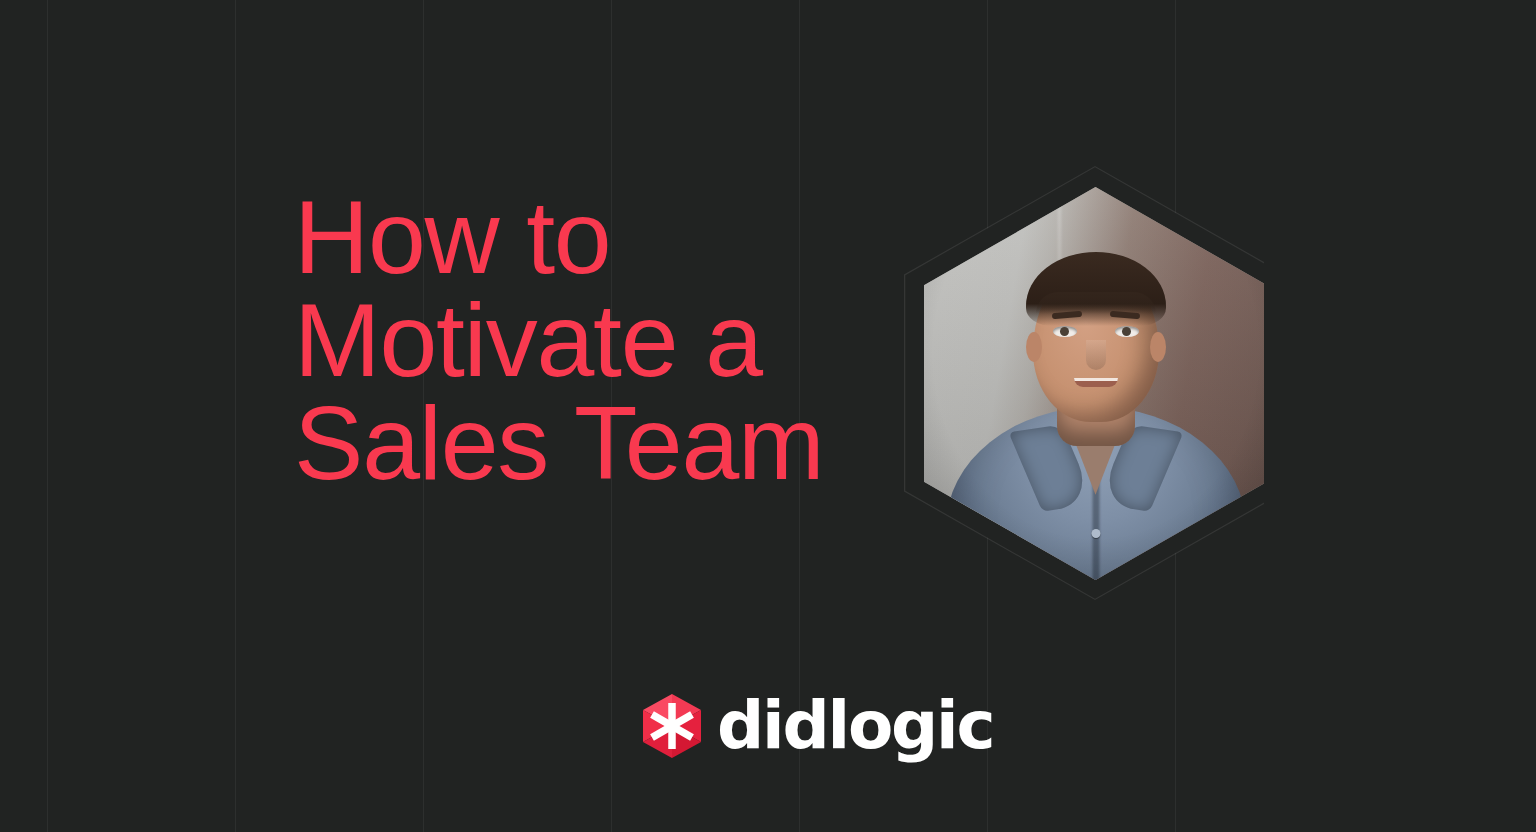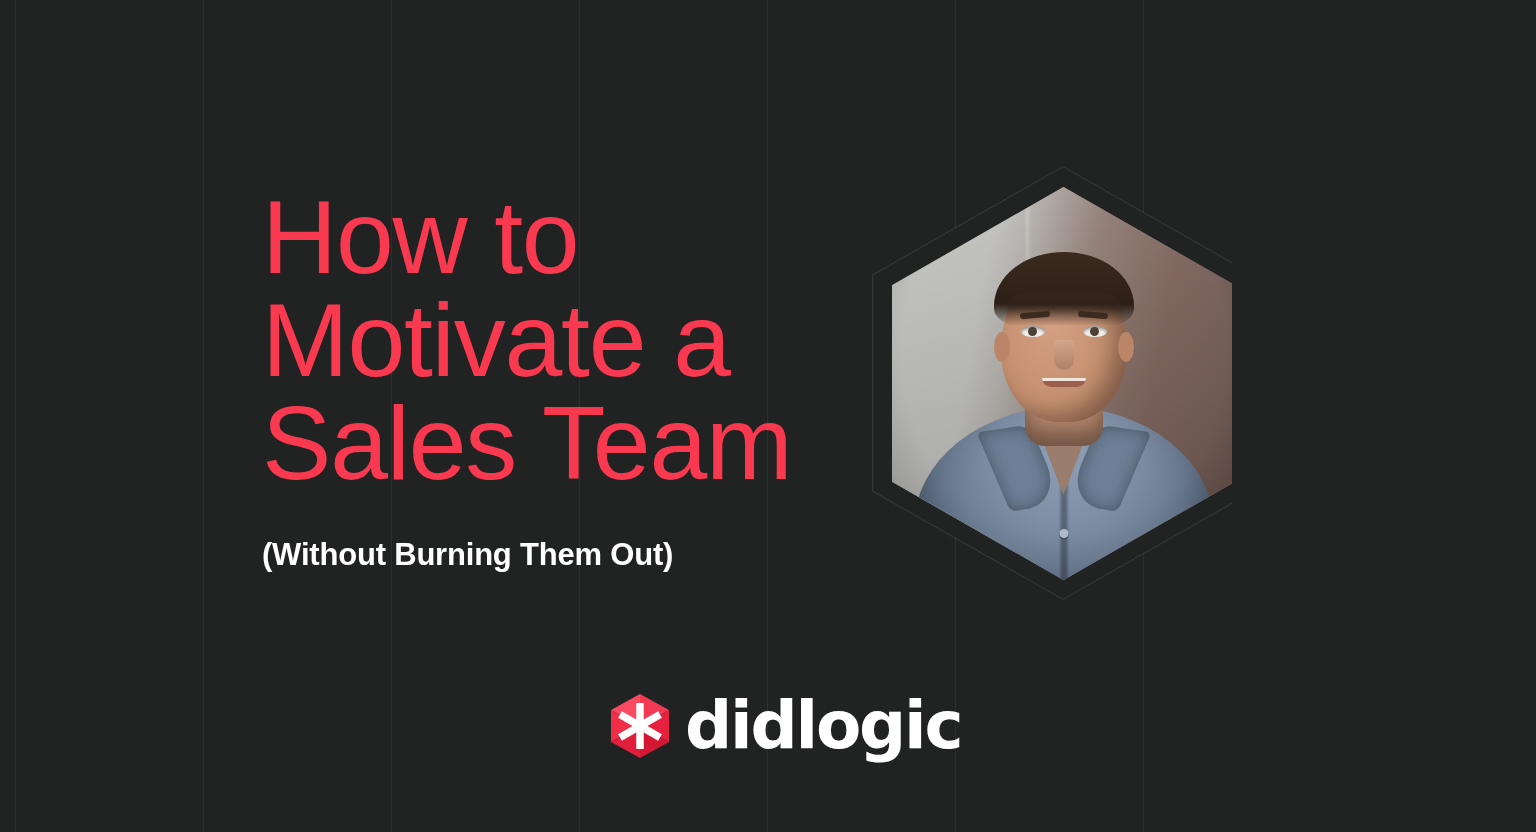--- a/index.html
+++ b/index.html
@@ -9,20 +9,21 @@
     overflow:hidden;
     background:#212322;
     font-family:"Liberation Sans", sans-serif;
   }
 
   #poster {
     position:relative;
     width:1232px; height:832px;
     background:#212322;
     overflow:hidden;
+    margin-left:32px;
   }
 
   
   #grid {
     position:absolute; inset:0;
     pointer-events:none;
     background-image:repeating-linear-gradient(
         to right,
         rgba(255,255,255,0.055) 0px,
         rgba(255,255,255,0.055) 1px,
@@ -279,21 +280,20 @@
 <body>
 
 <div id="poster">
 
   <div id="grid"></div>
 
   <div id="copy">
     <h1 id="headline">How to
 Motivate a
 Sales Team</h1>
-    <div id="subhead">(Without Burning Them Out)</div>
   </div>
 
   <div id="portrait-wrap">
 
     <div class="hex-outline"></div>
 
     <div class="hex-photo">
       <div class="photo-bg"></div>
       <div class="wall-edge"></div>
 

